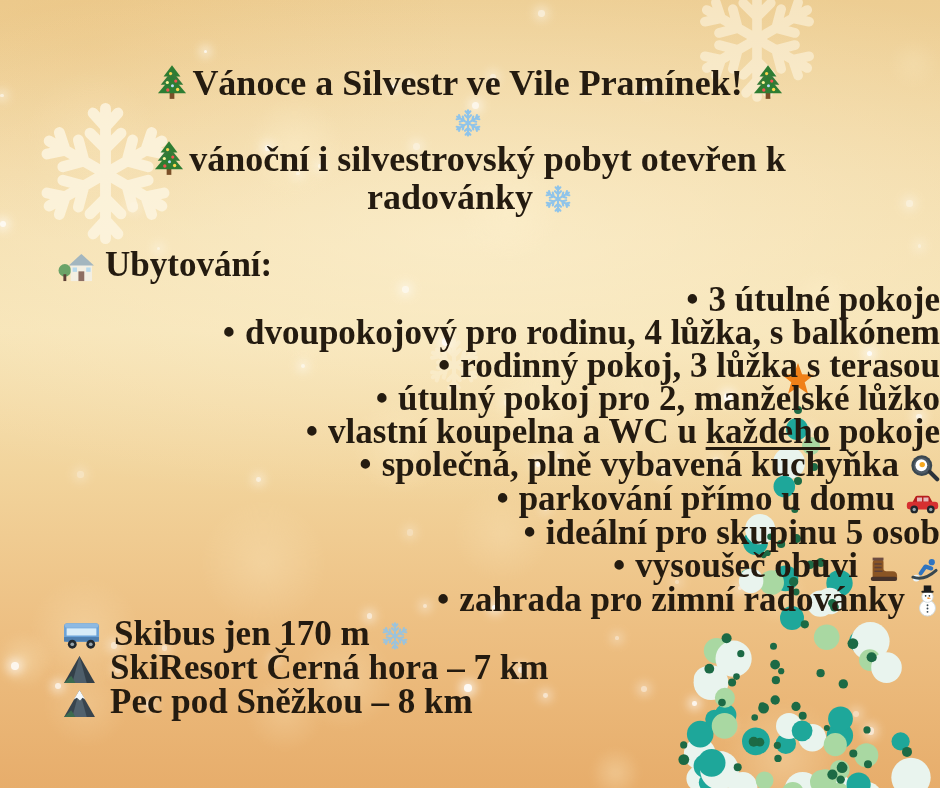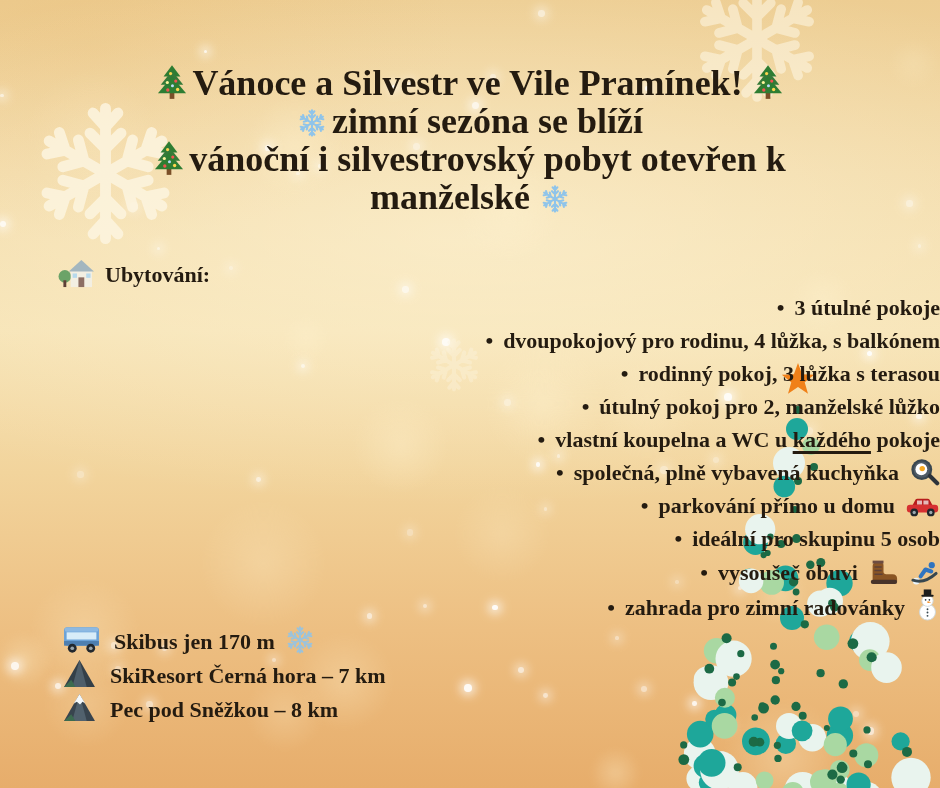--- a/index.html
+++ b/index.html
@@ -16,21 +16,21 @@
     background:radial-gradient(circle,rgba(255,243,210,.95) 0%,rgba(255,243,210,0) 70%);
     filter:blur(3px);}
   .spark{position:absolute;border-radius:50%;background:#fff;
     box-shadow:0 0 10px 4px rgba(255,255,255,.7);}
   .bgflake{position:absolute;color:#fdf5e0;z-index:1;}
   .f1{left:28px;top:96px;width:155px;height:155px;opacity:.85;}
   .f2{left:688px;top:-30px;width:138px;height:138px;opacity:.6;}
   .f3{left:425px;top:336px;width:58px;height:58px;opacity:.38;}
   .title{position:absolute;top:64px;left:0;right:0;text-align:center;
     font-size:36px;line-height:38px;z-index:3;}
-  .list{position:absolute;top:256px;left:0;right:0;font-size:22px;line-height:33px;z-index:3;}
+  .list{position:absolute;top:248px;left:0;right:0;font-size:35px;line-height:33px;z-index:3;}
   .row{white-space:nowrap;}
   .headingrow{padding-left:58px;}
   .bulletrow{padding-left:74px;text-align:right;}
   .footrow{padding-left:62px;}
   .bullet{margin-right:10px;}
   .icon{display:inline-block;vertical-align:-6px;}
   .title .icon{vertical-align:-5px;}
   .mr{margin-right:5px;}
   .ml{margin-left:10px;}
   .headingrow .icon{margin-right:10px;vertical-align:-7px;}
@@ -243,25 +243,25 @@
     </svg>
 
   <div class="title" id="title">
       <div class="t-line"><svg width="30" height="36" class="icon mr">
           <use href="#sym-tree" width="100%" height="100%"></use>
         </svg><span>Vánoce a Silvestr ve Vile Pramínek!</span><svg width="30" height="36" class="icon ml">
           <use href="#sym-tree" width="100%" height="100%"></use>
         </svg></div>
       <div class="t-line"><svg width="30" height="30" class="icon mr" style="color: rgb(143, 196, 234);">
           <use href="#sym-flake" width="100%" height="100%"></use>
-        </svg><span>zimní sezóna se blíží</span></div>
+        </svg></div>
       <div class="t-line"><svg width="30" height="36" class="icon mr">
           <use href="#sym-tree" width="100%" height="100%"></use>
         </svg><span>vánoční i silvestrovský pobyt otevřen k</span></div>
-      <div class="t-line"><span>manželské</span><svg width="30" height="30" class="icon ml" style="color: rgb(143, 196, 234);">
+      <div class="t-line"><span>radovánky</span><svg width="30" height="30" class="icon ml" style="color: rgb(143, 196, 234);">
           <use href="#sym-flake" width="100%" height="100%"></use>
         </svg></div>
     </div>
   <div class="list" id="list">
       <div class="row headingrow"><svg width="37" height="33" class="icon">
           <use href="#sym-house" width="100%" height="100%"></use>
         </svg><span>Ubytování:</span></div>
       <div class="row bulletrow"><span class="bullet">•</span><span>3 útulné pokoje</span></div>
       <div class="row bulletrow"><span class="bullet">•</span><span>dvoupokojový pro rodinu, 4 lůžka, s balkónem</span></div>
       <div class="row bulletrow"><span class="bullet">•</span><span>rodinný pokoj, 3 lůžka s terasou</span></div>

